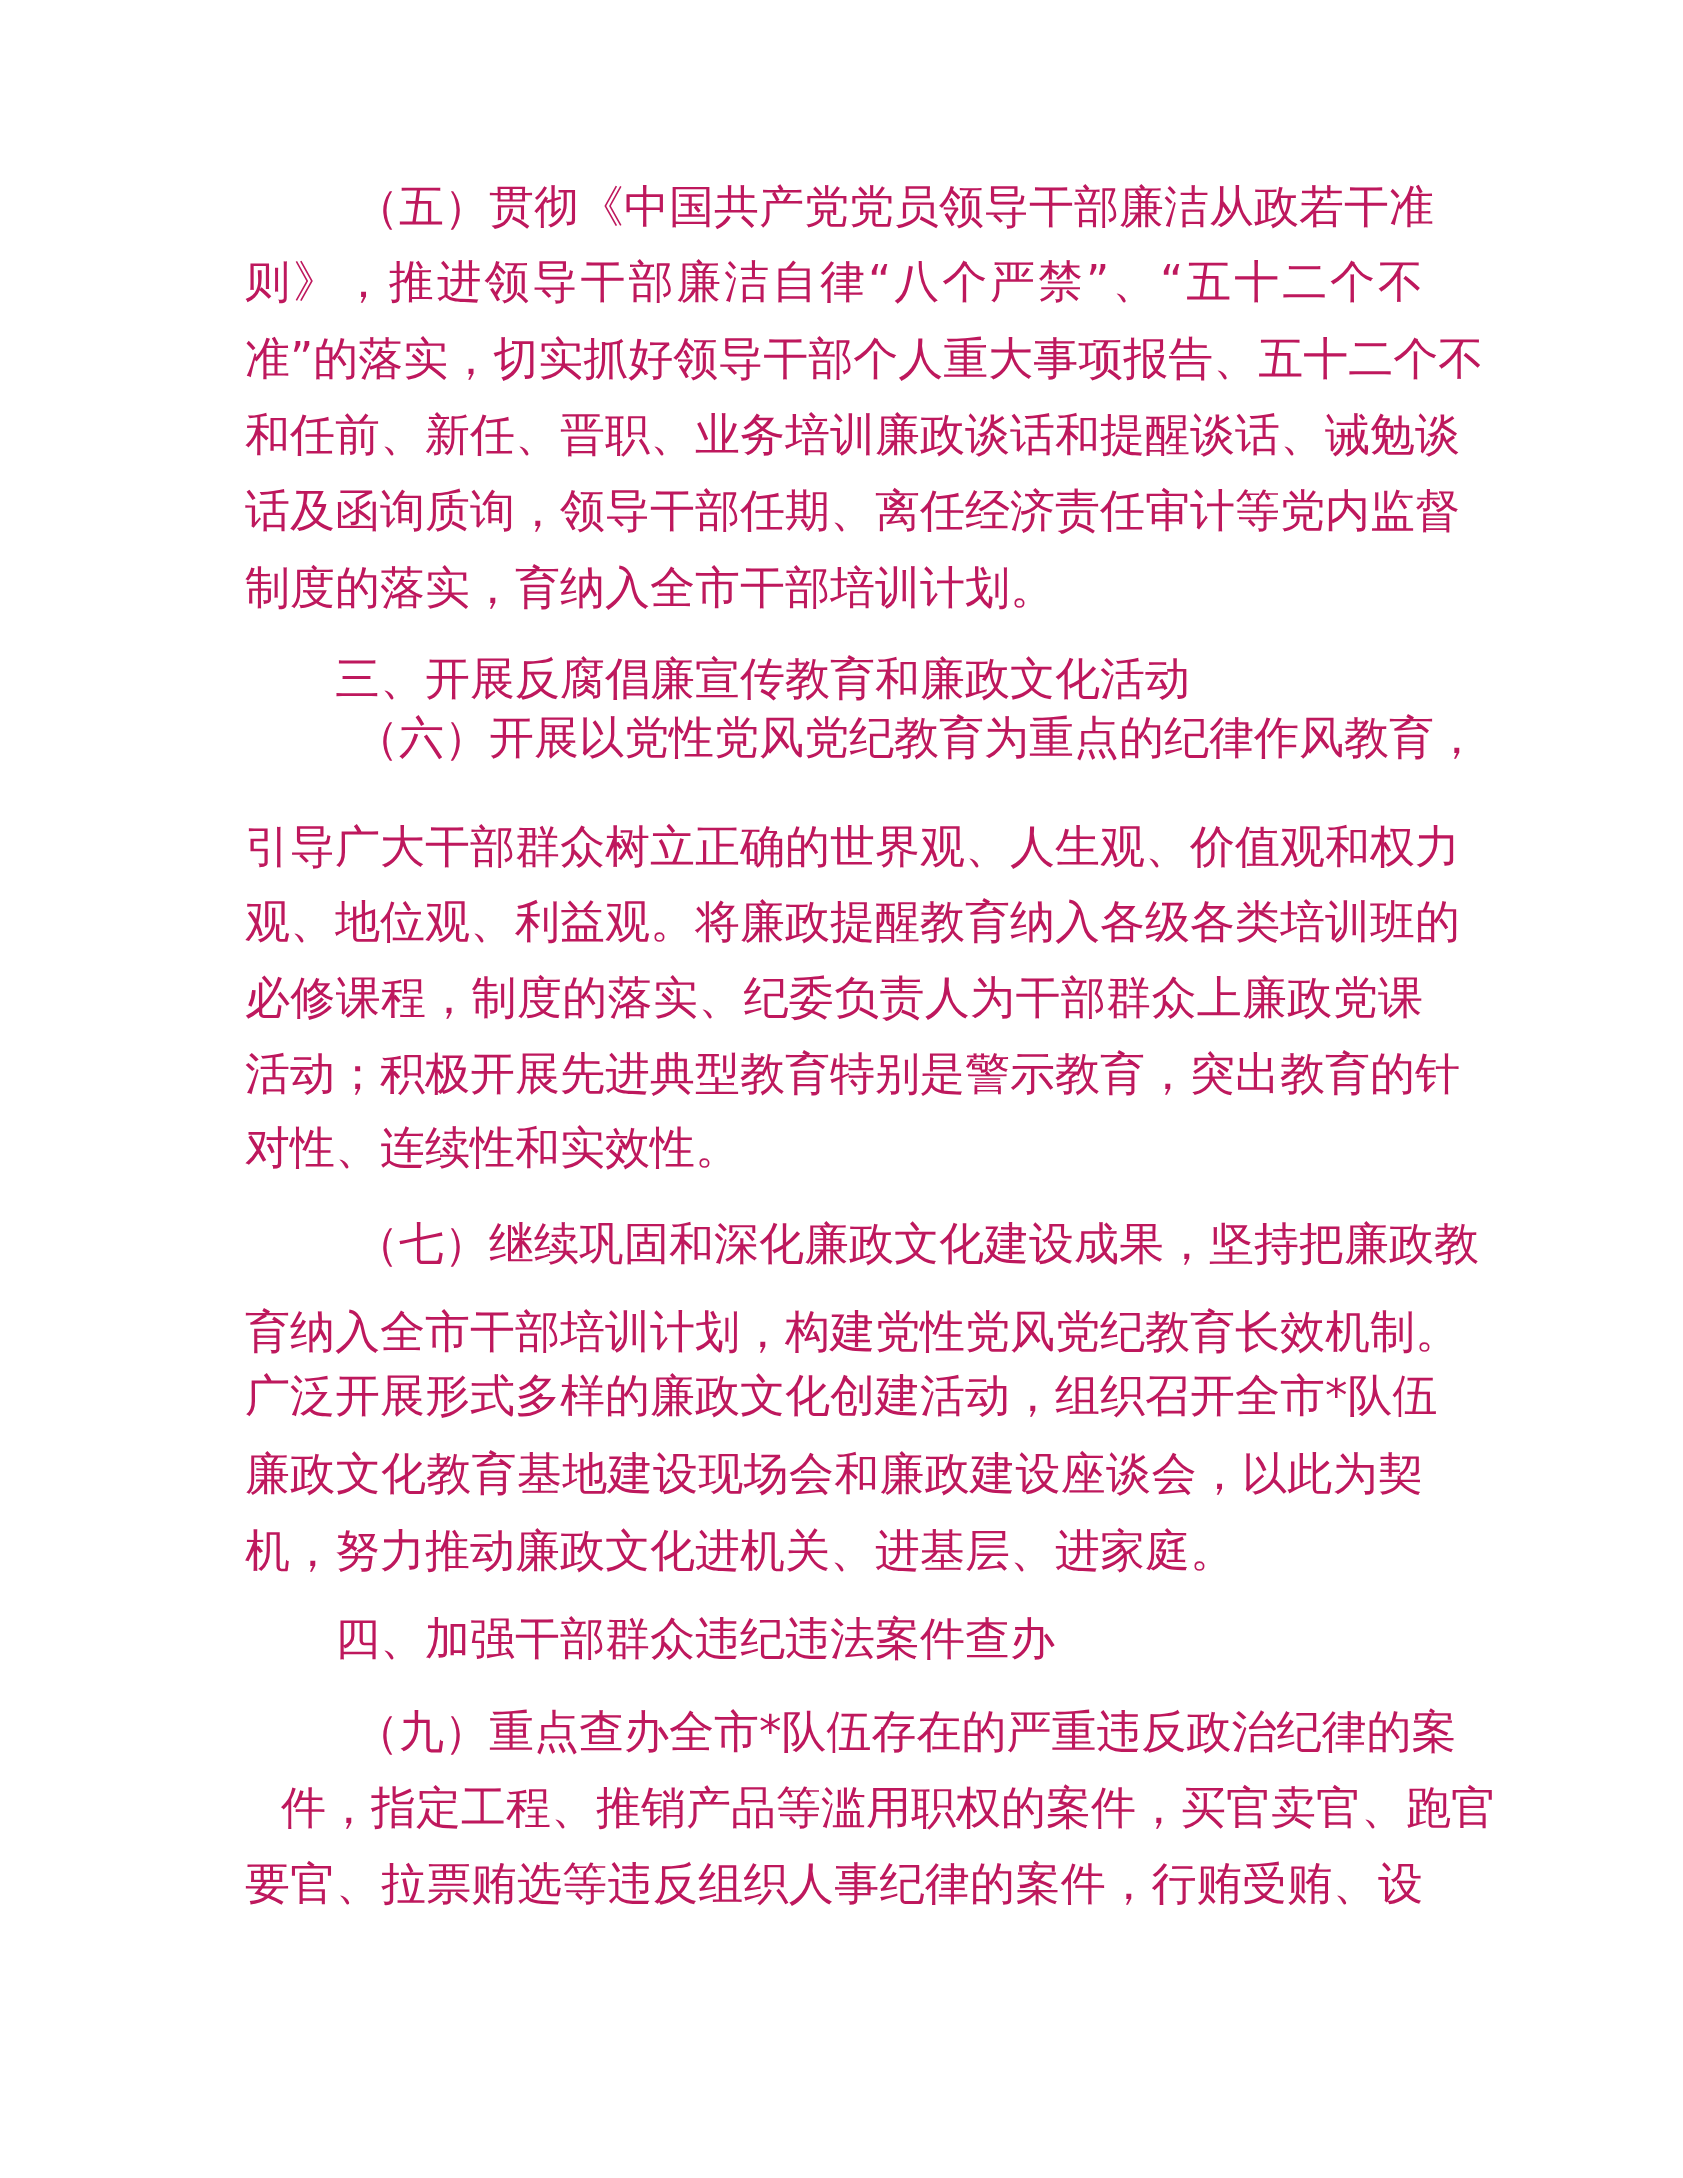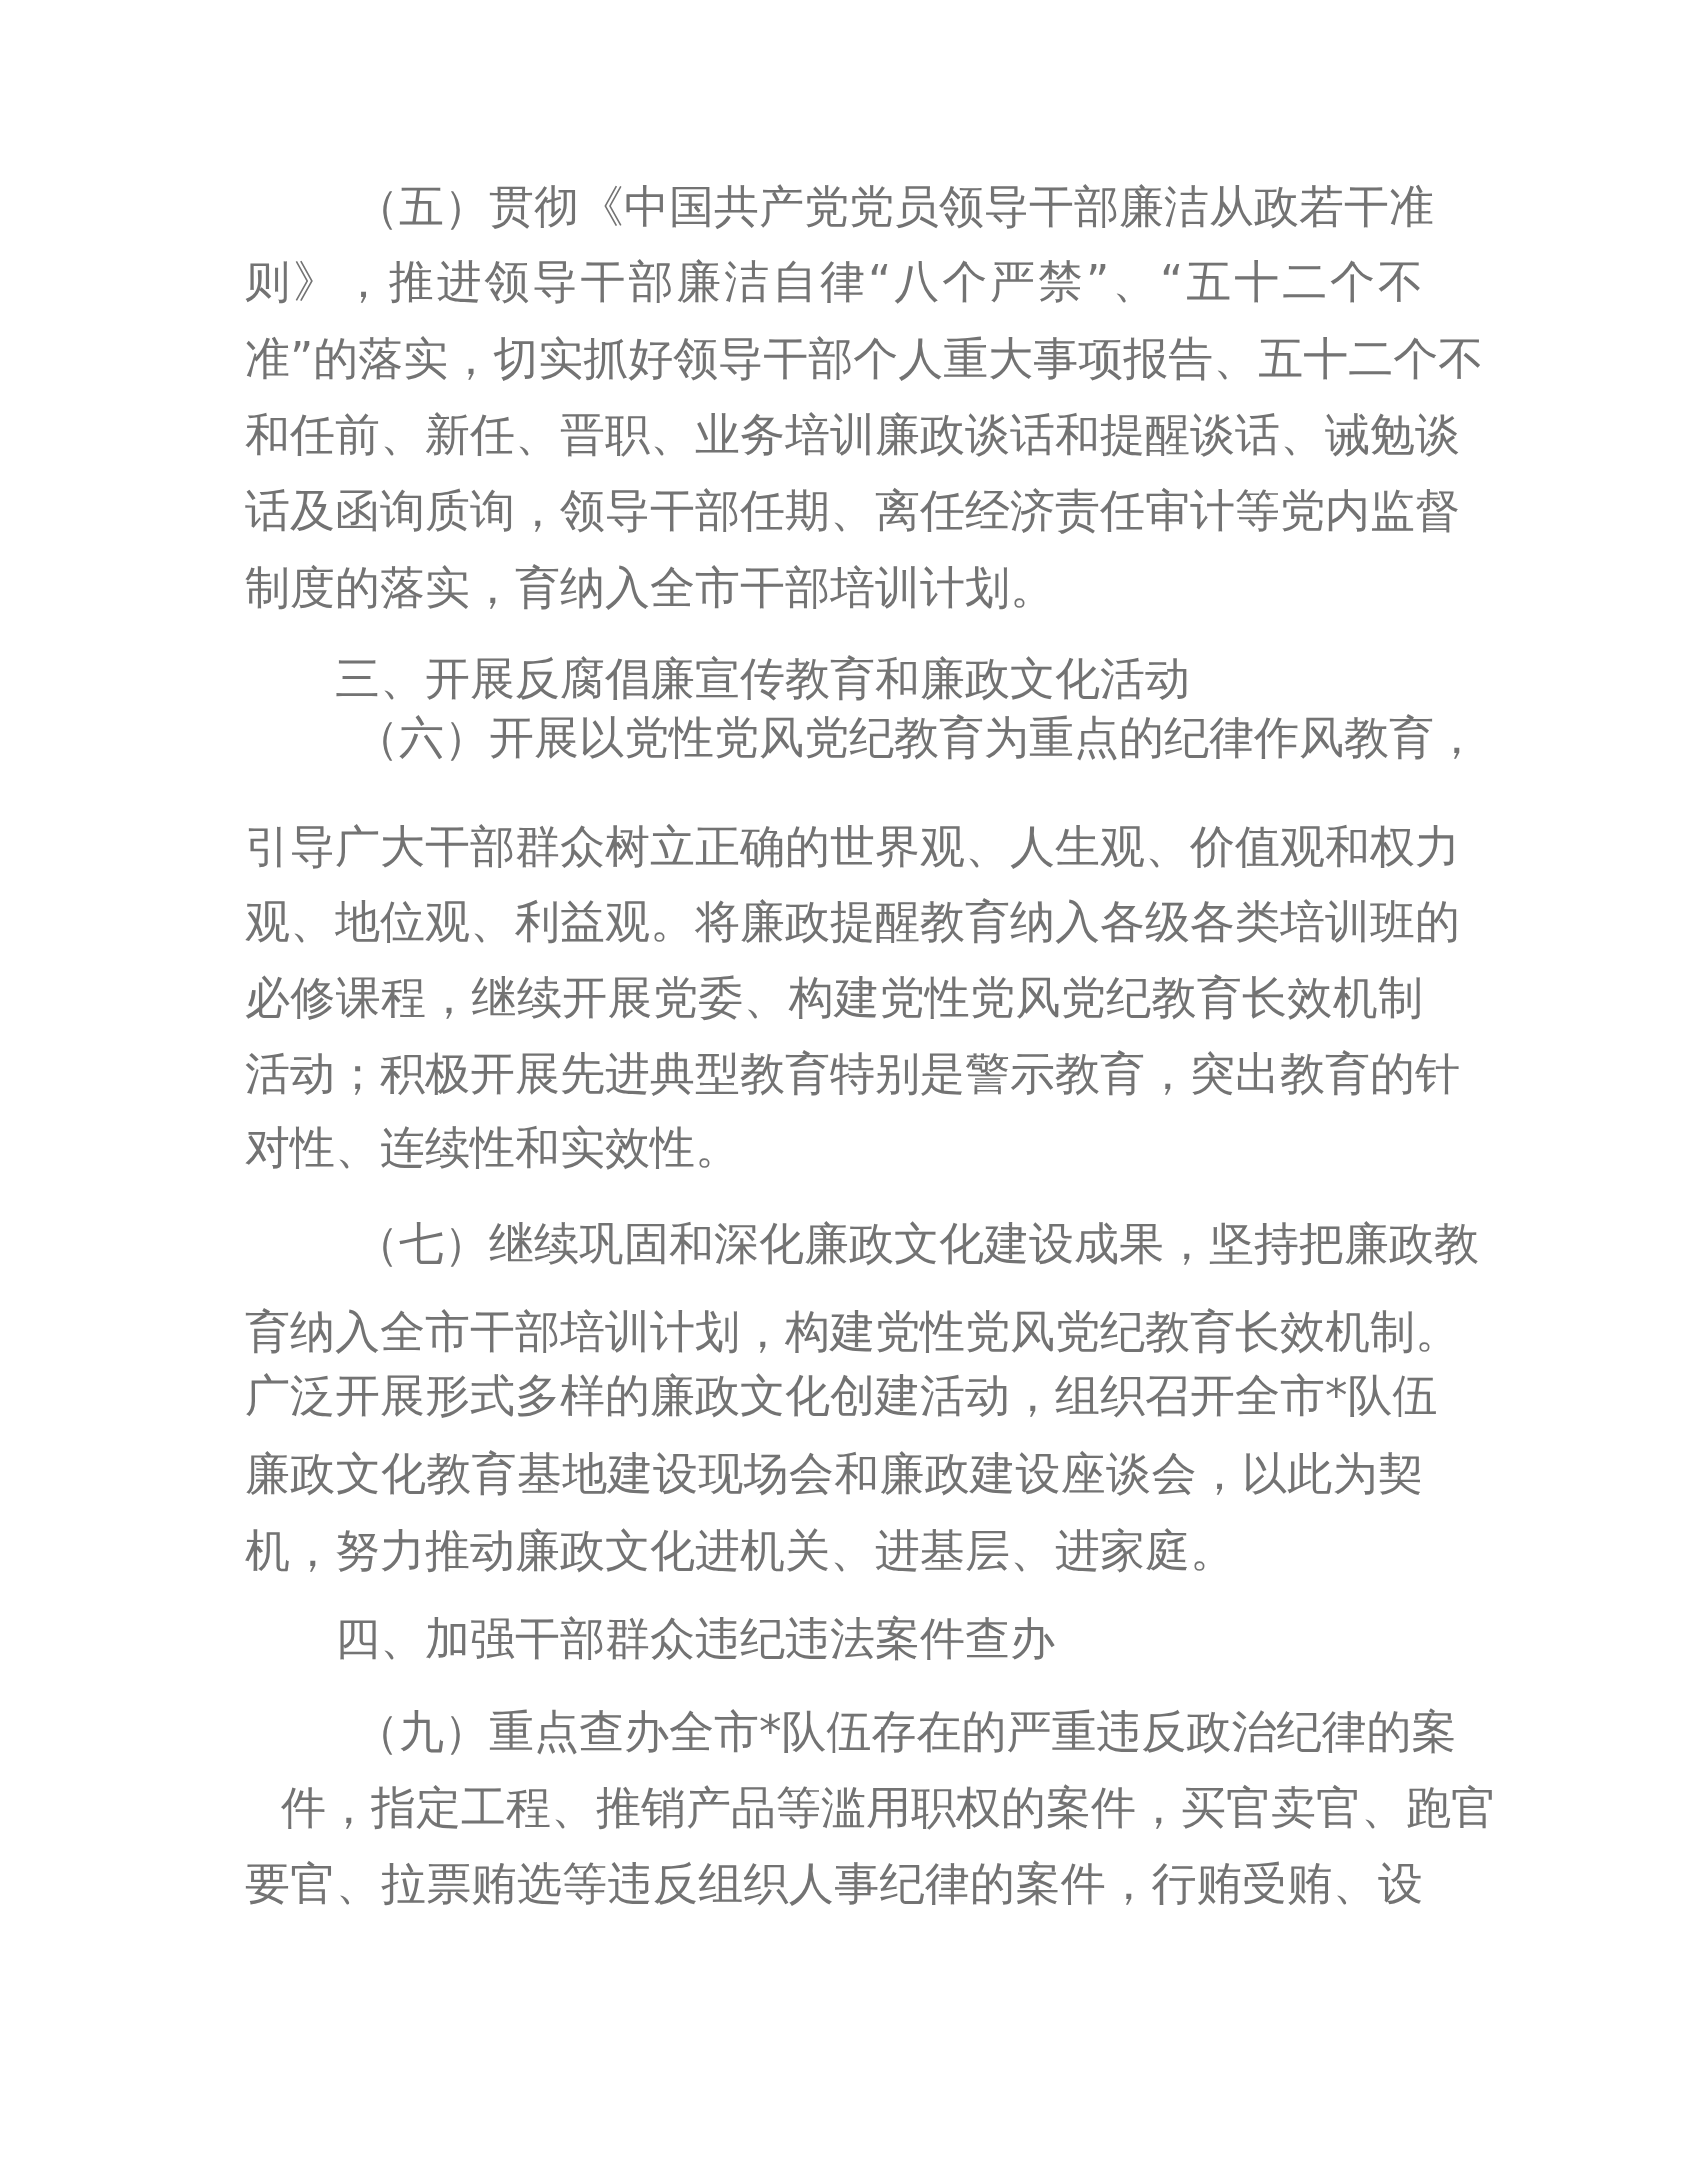--- a/index.html
+++ b/index.html
@@ -1,37 +1,37 @@
 <!DOCTYPE html>
 <html><head>
 <meta charset="utf-8">
 <style>
   html,body{margin:0;padding:0;background:#ffffff;}
   body{width:1683px;height:2178px;position:relative;overflow:hidden;}
   .page{position:absolute;left:245px;top:0;width:1178px;}
   .line{position:absolute;left:0;width:1178px;height:76px;line-height:76px;
-        font-family:"DejaVu Sans","Liberation Sans",sans-serif;font-size:45px;color:#737373;
+        font-family:"DejaVu Sans","Liberation Sans",sans-serif;font-size:45px;color:#be185d;
         white-space:nowrap;text-align:justify;text-align-last:justify;letter-spacing:0px;}
   .line.last{text-align-last:left;}
 </style>
 </head>
 <body>
 
 <div class="page" id="page">
     <div class="line" style="top: 169px; padding-left: 109px; width: 1069px;">（五）贯彻《中国共产党党员领导干部廉洁从政若干准</div>
     <div class="line" style="top: 244px; padding-left: 0px; width: 1178px;">则》，推进领导干部廉洁自律“八个严禁”、“五十二个不</div>
     <div class="line" style="top: 321px; padding-left: 0px; width: 1178px;">准”的落实，切实抓好领导干部个人重大事项报告、五十二个不</div>
     <div class="line" style="top: 397px; padding-left: 0px; width: 1178px;">和任前、新任、晋职、业务培训廉政谈话和提醒谈话、诫勉谈</div>
     <div class="line" style="top: 473px; padding-left: 0px; width: 1178px;">话及函询质询，领导干部任期、离任经济责任审计等党内监督</div>
     <div class="line last" style="top: 550px; padding-left: 0px; width: 1178px;">制度的落实，育纳入全市干部培训计划。</div>
     <div class="line last" style="top: 641px; padding-left: 90px; width: 1088px;">三、开展反腐倡廉宣传教育和廉政文化活动</div>
     <div class="line" style="top: 700px; padding-left: 109px; width: 1069px;">（六）开展以党性党风党纪教育为重点的纪律作风教育，</div>
     <div class="line" style="top: 809px; padding-left: 0px; width: 1178px;">引导广大干部群众树立正确的世界观、人生观、价值观和权力</div>
     <div class="line" style="top: 884px; padding-left: 0px; width: 1178px;">观、地位观、利益观。将廉政提醒教育纳入各级各类培训班的</div>
-    <div class="line" style="top: 960px; padding-left: 0px; width: 1178px;">必修课程，继续开展党委、构建党性党风党纪教育长效机制</div>
+    <div class="line" style="top: 960px; padding-left: 0px; width: 1178px;">必修课程，制度的落实、纪委负责人为干部群众上廉政党课</div>
     <div class="line" style="top: 1036px; padding-left: 0px; width: 1178px;">活动；积极开展先进典型教育特别是警示教育，突出教育的针</div>
     <div class="line last" style="top: 1110px; padding-left: 0px; width: 1178px;">对性、连续性和实效性。</div>
     <div class="line" style="top: 1206px; padding-left: 109px; width: 1069px;">（七）继续巩固和深化廉政文化建设成果，坚持把廉政教</div>
     <div class="line" style="top: 1294px; padding-left: 0px; width: 1178px;">育纳入全市干部培训计划，构建党性党风党纪教育长效机制。</div>
     <div class="line" style="top: 1358px; padding-left: 0px; width: 1178px;">广泛开展形式多样的廉政文化创建活动，组织召开全市*队伍</div>
     <div class="line" style="top: 1436px; padding-left: 0px; width: 1178px;">廉政文化教育基地建设现场会和廉政建设座谈会，以此为契</div>
     <div class="line last" style="top: 1513px; padding-left: 0px; width: 1178px;">机，努力推动廉政文化进机关、进基层、进家庭。</div>
     <div class="line last" style="top: 1601px; padding-left: 90px; width: 1088px;">四、加强干部群众违纪违法案件查办</div>
     <div class="line" style="top: 1694px; padding-left: 109px; width: 1069px;">（九）重点查办全市*队伍存在的严重违反政治纪律的案</div>
     <div class="line" style="top: 1770px; padding-left: 0px; width: 1178px; margin-left: 36px;">件，指定工程、推销产品等滥用职权的案件，买官卖官、跑官</div>

